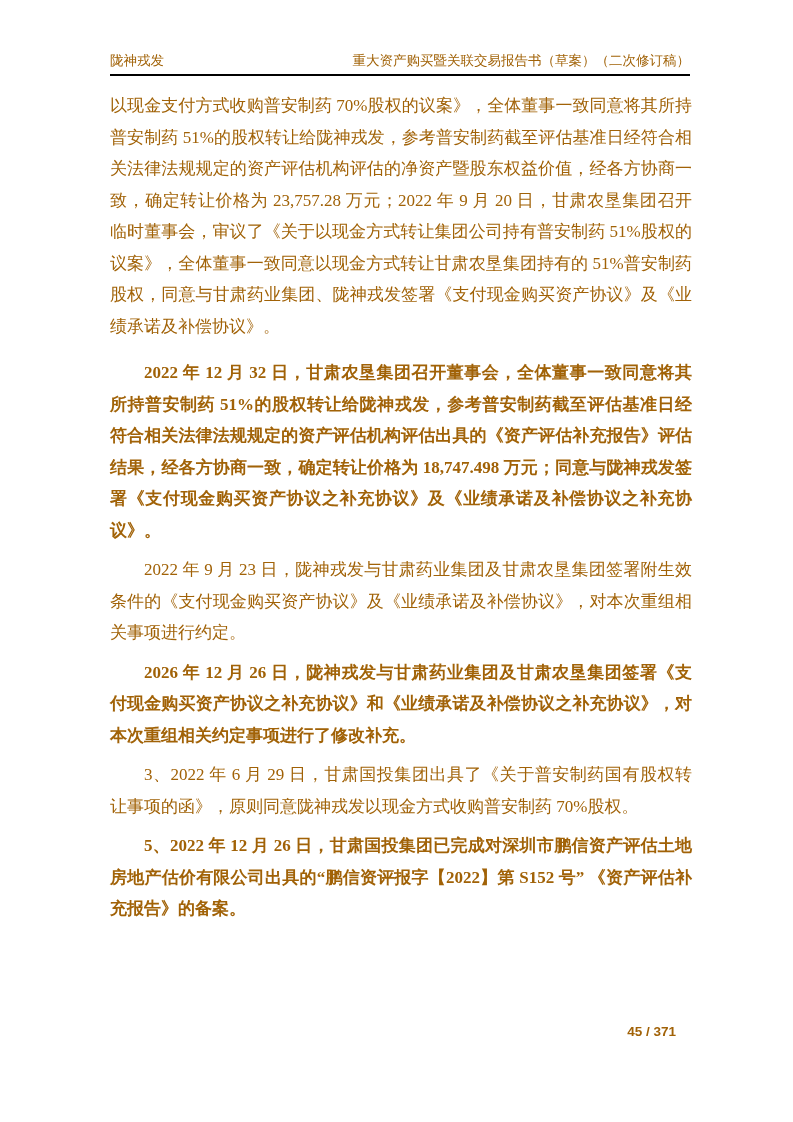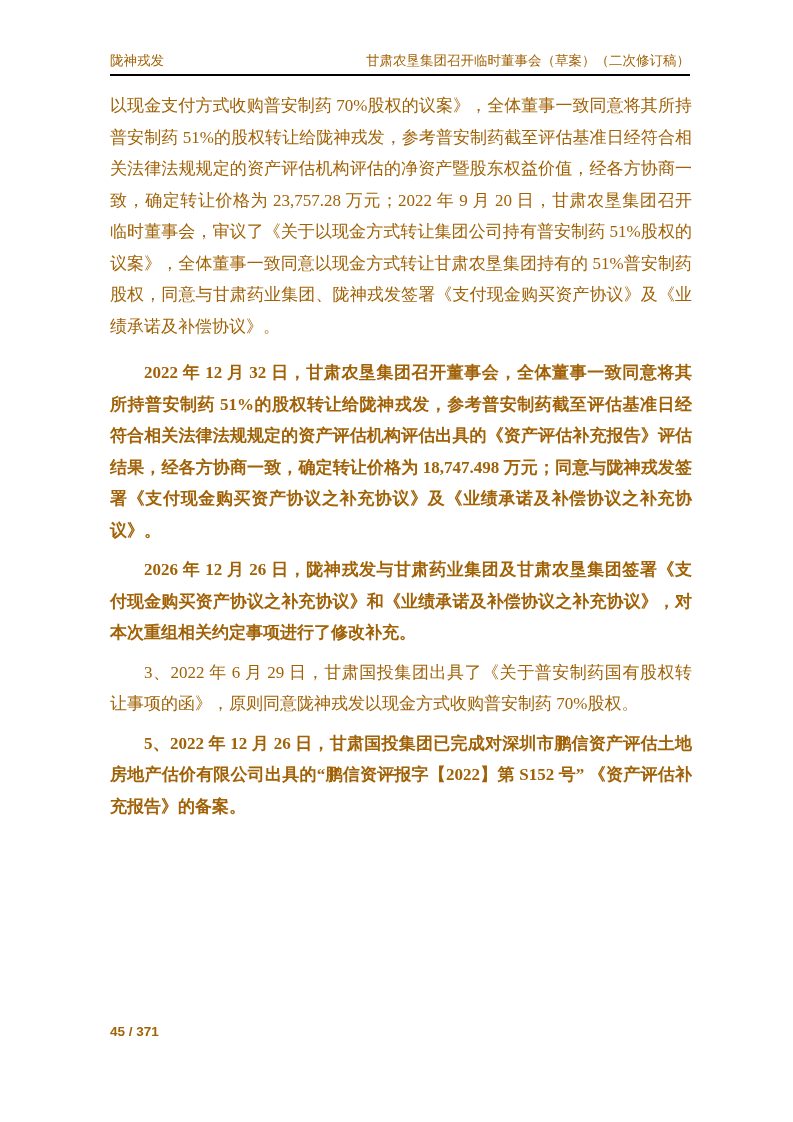--- a/index.html
+++ b/index.html
@@ -47,38 +47,40 @@
   .para.first {
     margin-bottom: 15px;
   }
   .para.indent { text-indent: 2em; }
   .para.bold { font-weight: 700; }
   .footer-pagenum {
     position: absolute;
     top: 1024px;
     left: 110px;
     width: 566px;
+    text-align: right;
     font-size: 13.5px;
     font-weight: 700;
     font-family: "Liberation Sans", "DejaVu Sans", sans-serif;
   }
 </style>
 </head>
 <body>
 
 <div class="page">
 
   <div class="header">
     <span class="h-left">陇神戎发</span>
-    <span class="h-right">甘肃农垦集团召开临时董事会（草案）（二次修订稿）</span>
+    <span class="h-right">重大资产购买暨关联交易报告书（草案）（二次修订稿）</span>
   </div>
 
   <div class="doc-body">
     <p class="para first">以现金支付方式收购普安制药 70%股权的议案》，全体董事一致同意将其所持普安制药 51%的股权转让给陇神戎发，参考普安制药截至评估基准日经符合相关法律法规规定的资产评估机构评估的净资产暨股东权益价值，经各方协商一致，确定转让价格为 23,757.28 万元；2022 年 9 月 20 日，甘肃农垦集团召开临时董事会，审议了《关于以现金方式转让集团公司持有普安制药 51%股权的议案》，全体董事一致同意以现金方式转让甘肃农垦集团持有的 51%普安制药股权，同意与甘肃药业集团、陇神戎发签署《支付现金购买资产协议》及《业绩承诺及补偿协议》。</p>
     <p class="para indent bold">2022 年 12 月 32 日，甘肃农垦集团召开董事会，全体董事一致同意将其所持普安制药 51%的股权转让给陇神戎发，参考普安制药截至评估基准日经符合相关法律法规规定的资产评估机构评估出具的《资产评估补充报告》评估结果，经各方协商一致，确定转让价格为 18,747.498 万元；同意与陇神戎发签署《支付现金购买资产协议之补充协议》及《业绩承诺及补偿协议之补充协议》。</p>
+    <p class="para indent">2022 年 9 月 23 日，陇神戎发与甘肃药业集团及甘肃农垦集团签署附生效条件的《支付现金购买资产协议》及《业绩承诺及补偿协议》，对本次重组相关事项进行约定。</p>
     <p class="para indent bold">2026 年 12 月 26 日，陇神戎发与甘肃药业集团及甘肃农垦集团签署《支付现金购买资产协议之补充协议》和《业绩承诺及补偿协议之补充协议》，对本次重组相关约定事项进行了修改补充。</p>
     <p class="para indent">3、2022 年 6 月 29 日，甘肃国投集团出具了《关于普安制药国有股权转让事项的函》，原则同意陇神戎发以现金方式收购普安制药 70%股权。</p>
     <p class="para indent bold">5、2022 年 12 月 26 日，甘肃国投集团已完成对深圳市鹏信资产评估土地房地产估价有限公司出具的“鹏信资评报字【2022】第 S152 号” 《资产评估补充报告》的备案。</p>
   </div>
 
   <div class="footer-pagenum">45 / 371</div>
 
 </div>
 
 </body></html>

